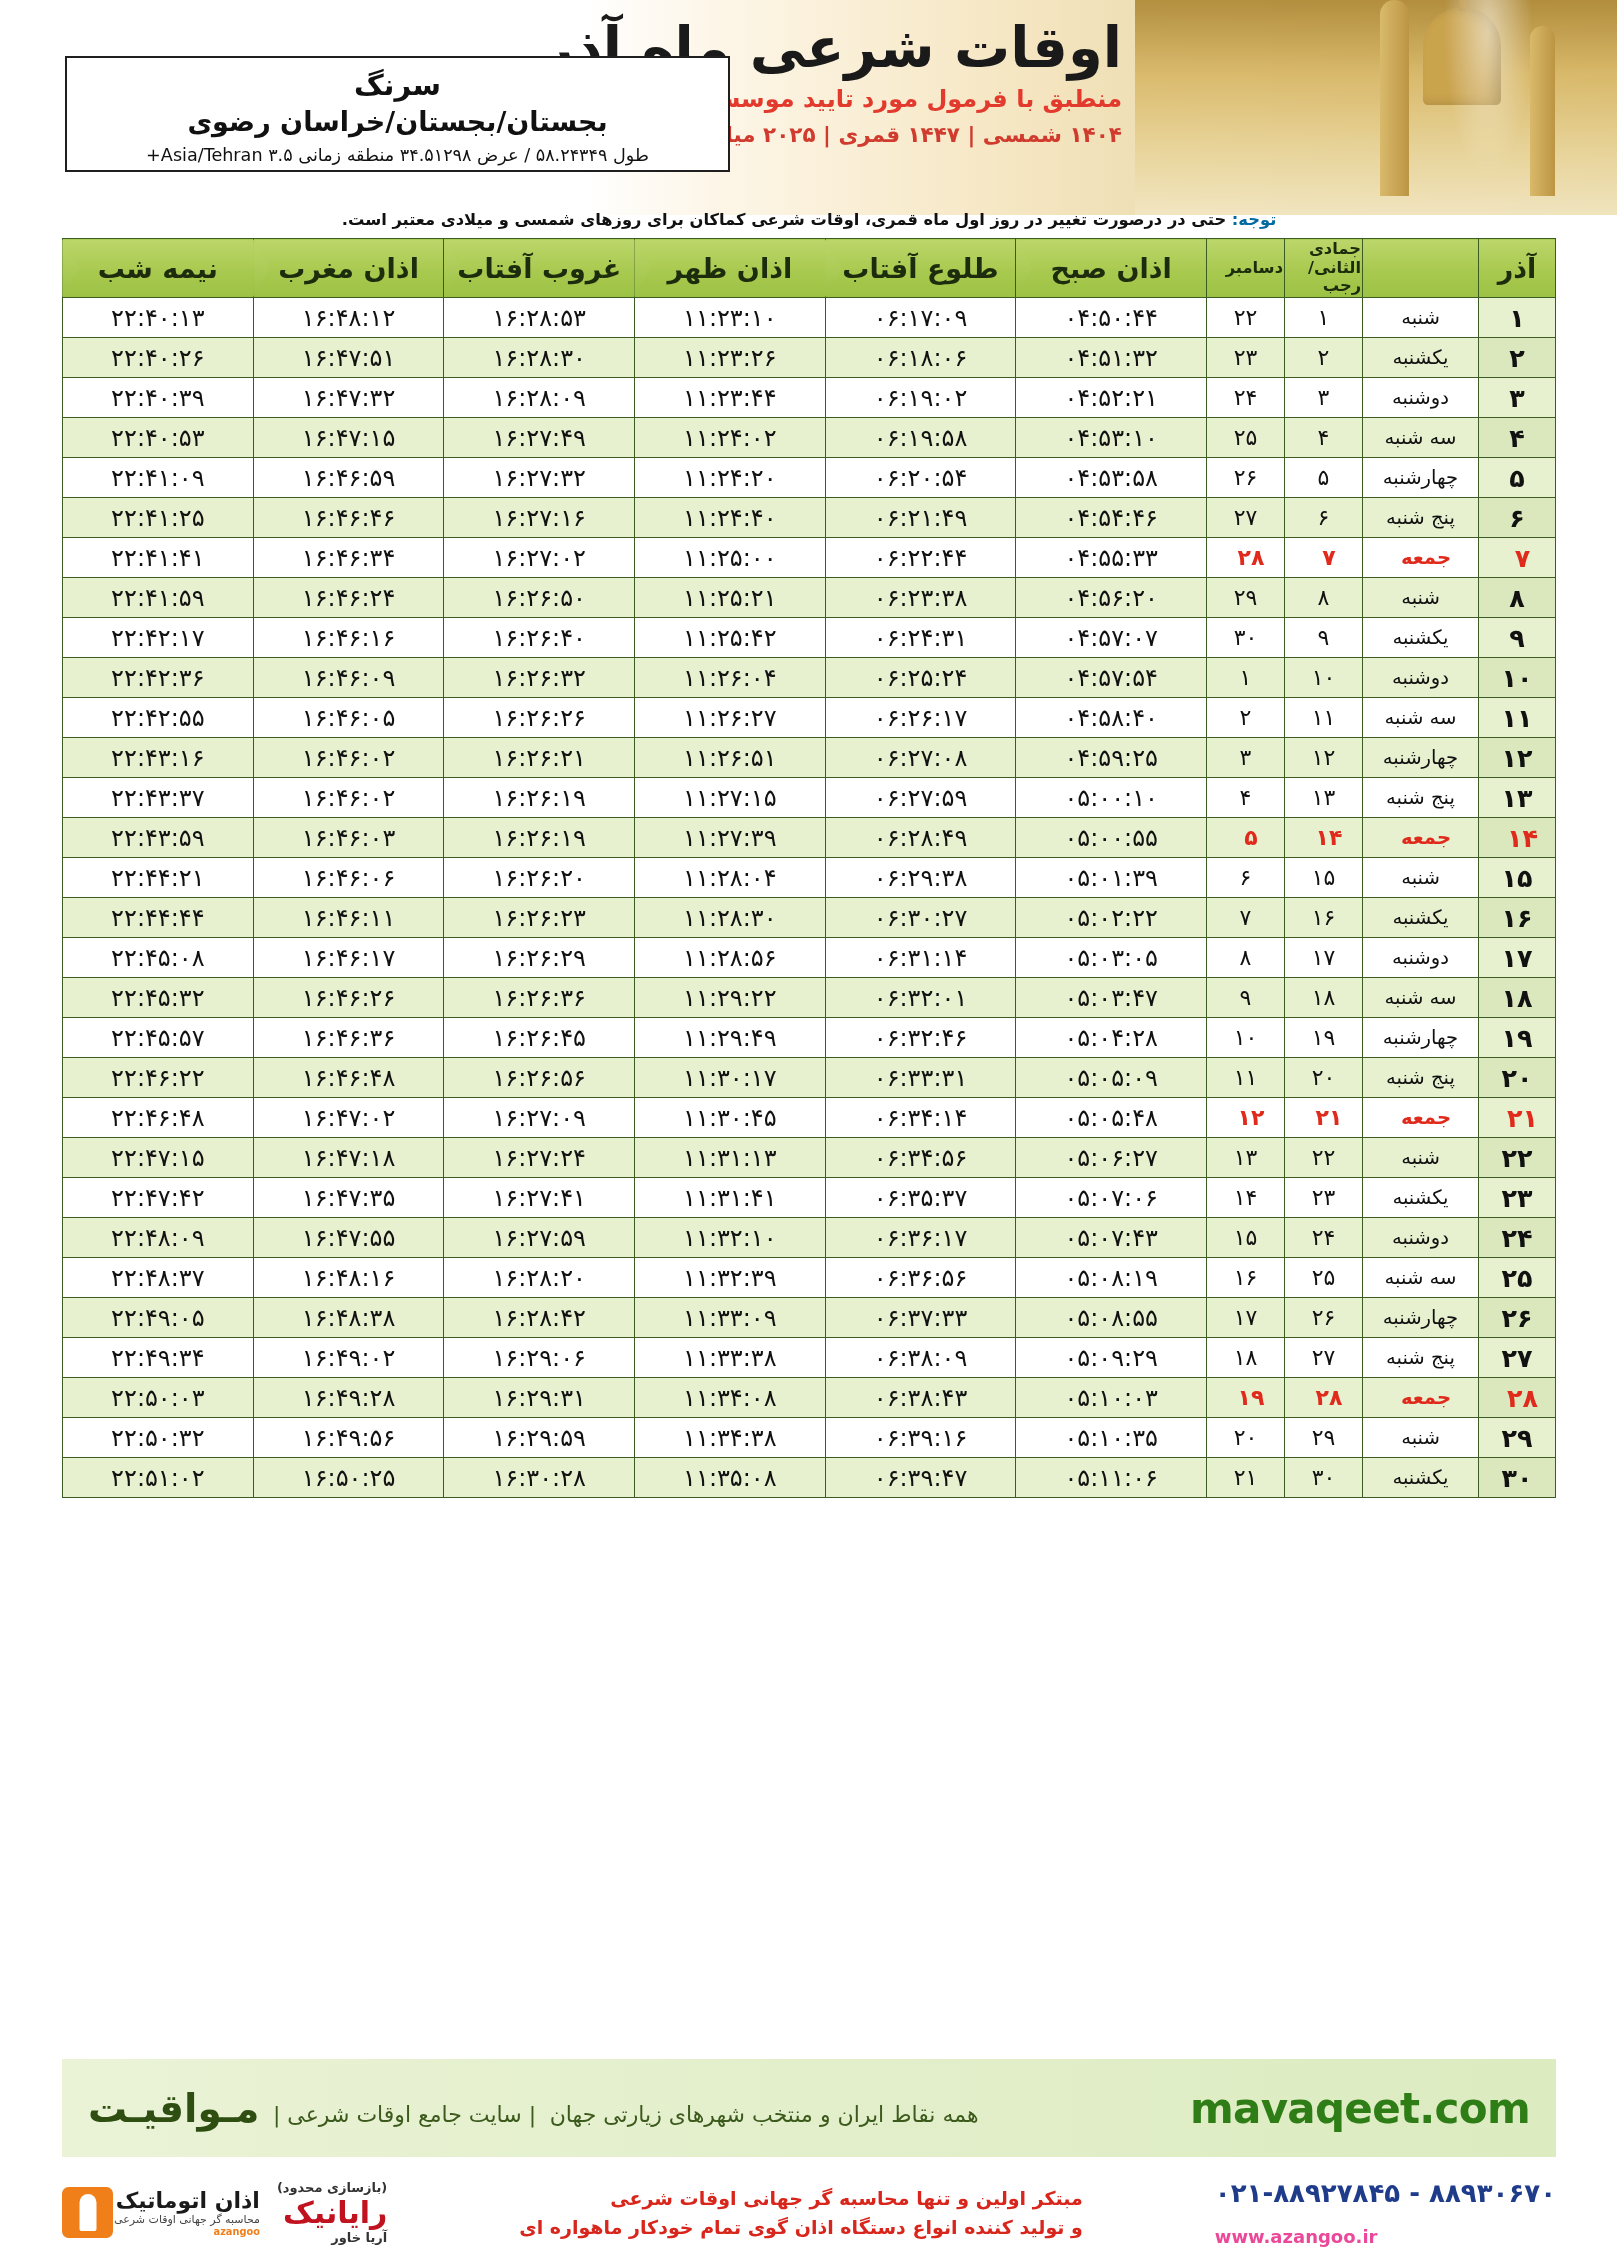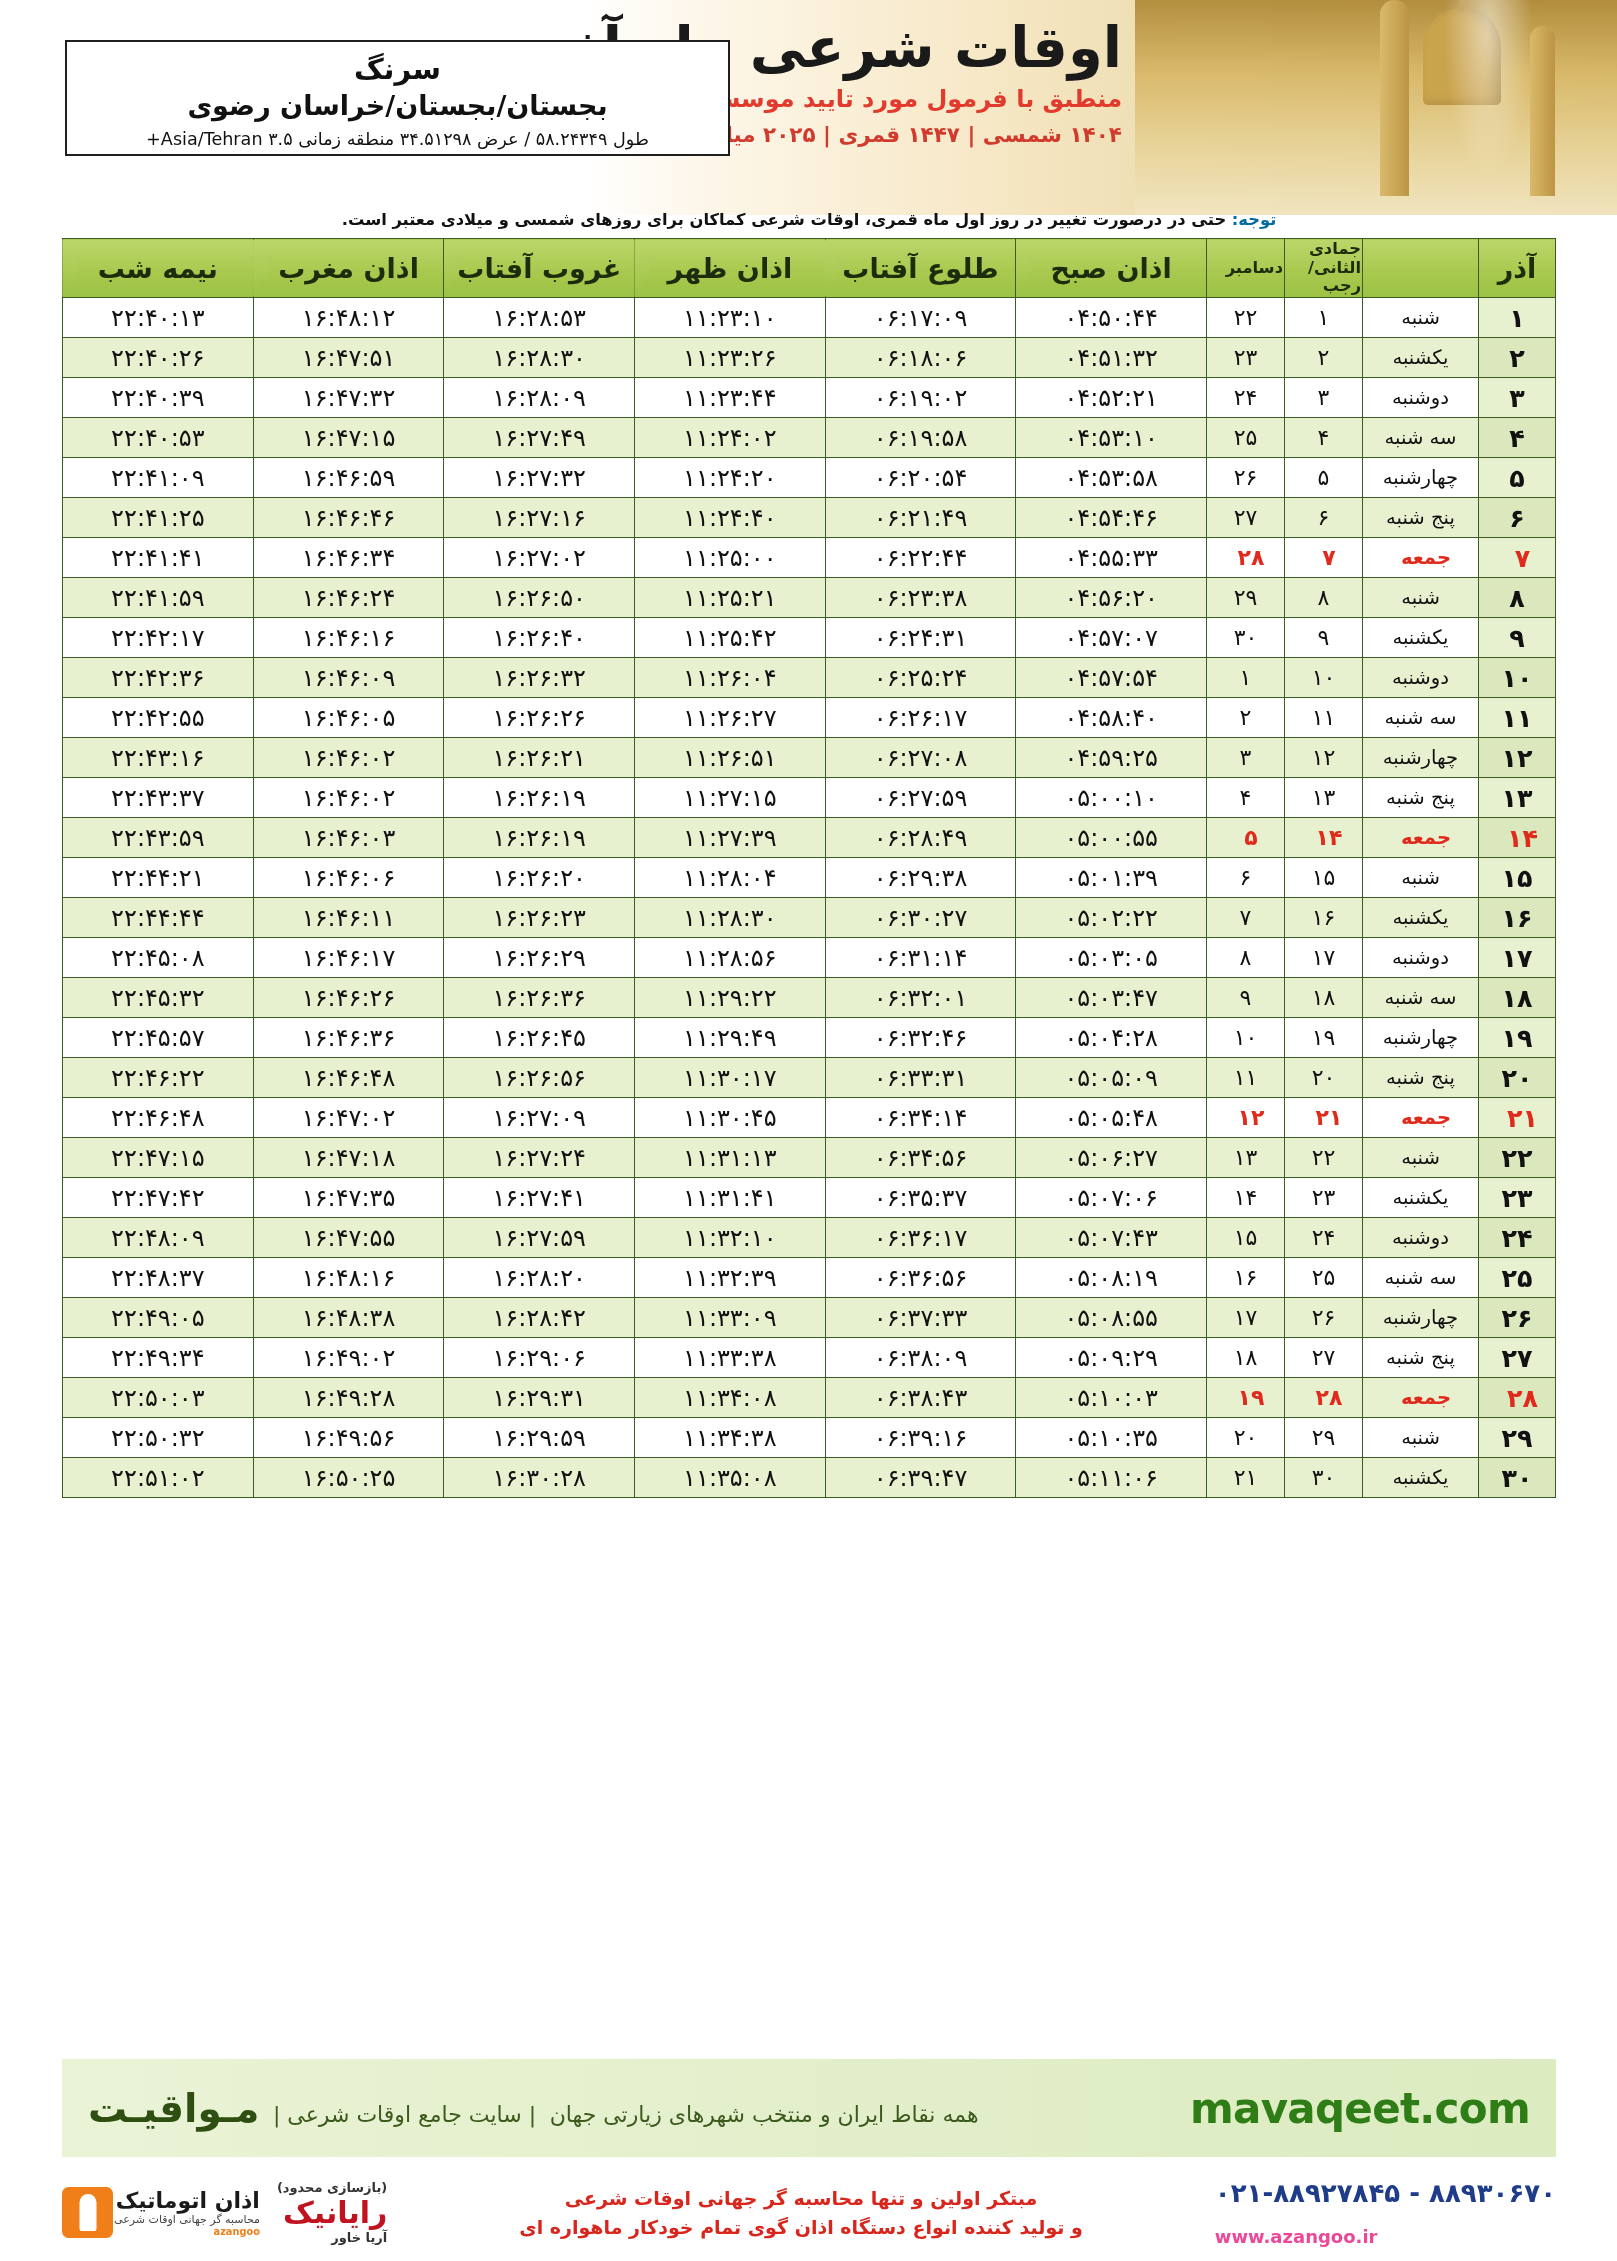--- a/index.html
+++ b/index.html
@@ -53,21 +53,21 @@
   }
   .title-sub {
     font-size: 24px; font-weight: bold; color:#e23b2e; margin-top: 6.5px;
   }
   .title-dates {
     font-size: 21.5px; color:#d03b2e; margin-top: 9px; font-weight:bold;
   }
 
   
   .loc-box {
-    position:absolute; left:65px; top:40px; width:665px; height:116px;
+    position:absolute; left:65px; top:56px; width:665px; height:116px;
     border: 2px solid #1f1f1f; background:#ffffff; text-align:center;
     padding-top: 10.4px;
   }
   .loc-title { font-size:29px; font-weight:bold; color:#111; line-height:1.2;}
   .loc-sub { font-size:27px; font-weight:bold; color:#111; margin-top:2.6px;}
   .loc-coords { font-size:17.6px; color:#111; margin-top:7.8px; direction:rtl;}
 
   
   .note {
     position:absolute; left:0; right:0; top:210px; height:26px;
@@ -126,21 +126,21 @@
   .brand-en {
     font-size:42px; font-weight:bold; color:#2f7d16; letter-spacing:-0.7px;
   }
   .footer-bottom {
     position:absolute; left:62px; right:62px; top:108px; height:91px;
     display:flex; align-items:center; justify-content:space-between;
   }
   .contact { text-align:left; direction:ltr; }
   .contact .phone { font-size:26px; font-weight:bold; color:#1f3c8a; letter-spacing:0.7px;}
   .contact .site { font-size:18px; font-weight:bold; color:#ec4899; margin-top:18px;}
-  .slogan { text-align:center; direction:rtl; color:#d9261c; font-size:19px; font-weight:bold; line-height:1.5;}
+  .slogan { direction:rtl; color:#d9261c; font-size:19px; font-weight:bold; line-height:1.5;}
   .logos { display:flex; align-items:center; gap:17px; }
   .logo-box { display:flex; flex-direction:column; align-items:center; }
   .logo-rayanic { font-size:30px; font-weight:bold; color:#c1121f; direction:rtl;}
   .logo-rayanic .sm{ font-size:13px; color:#333; display:block; }
   .logo-azan { display:flex; align-items:center; gap:1px;}
   .azan-mark {
     width:51px; height:51px; background:#f07f1a; border-radius:6.5px;
     position:relative;
   }
   .azan-mark:after{

